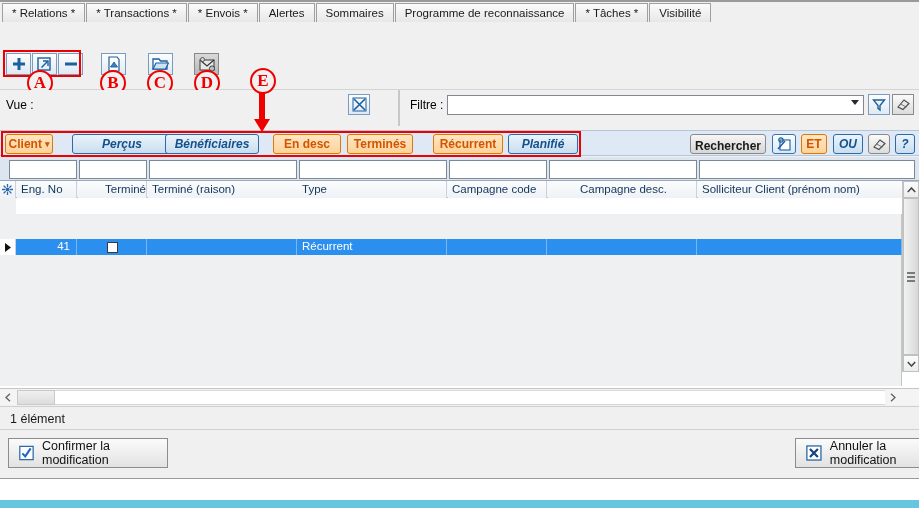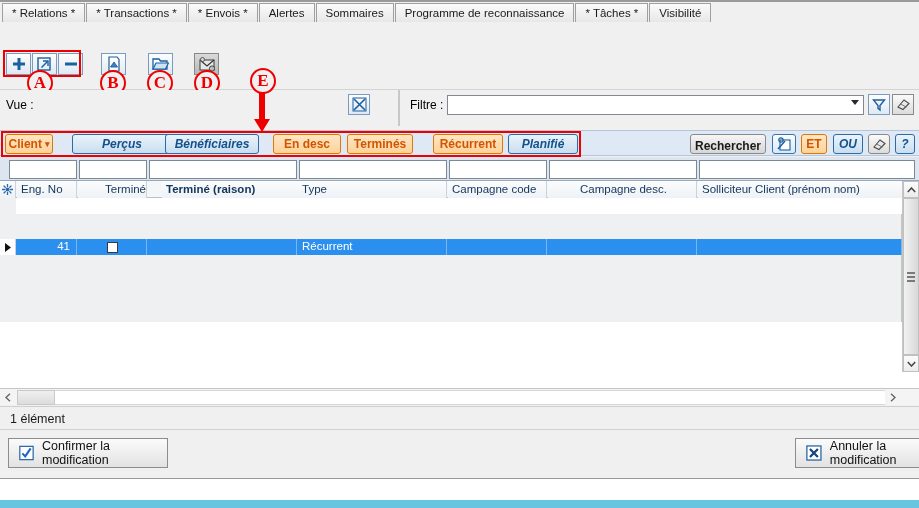--- a/index.html
+++ b/index.html
@@ -178,21 +178,21 @@
   }
   .cell{
     position:absolute; top:0; height:16px; line-height:15px;
     font-size:11.5px; color:#ffffff;
     padding-left:4px; padding-right:4px;
     border-right:1px solid #7ab6f0;
     overflow:hidden; white-space:nowrap;
   }
   .cell.num{ text-align:right; padding-right:6px; }
   .gridbody{
-    position:absolute; left:0; top:41px; width:902px; height:124px;
+    position:absolute; left:0; top:41px; width:902px; height:188px;
     background:#eef0f2;
     border-right:1px solid #c5c5c5;
   }
   .gridwhite{
     position:absolute; left:16px; top:0; width:886px; height:16px;
   }
 
   
   .vscroll{
     position:absolute; right:0; top:24px; width:17px; height:191px;
@@ -466,21 +466,21 @@
 
     <div class="hdrrow">
       <div class="hdrcorner">
         <svg width="11" height="11" viewBox="0 0 11 11">
           <circle cx="5.5" cy="5.5" r="2" fill="#2a6aa8"></circle>
           <path d="M5.5 0 L5.5 3 M5.5 8 L5.5 11 M0 5.5 L3 5.5 M8 5.5 L11 5.5 M1.6 1.6 L3.7 3.7 M7.3 7.3 L9.4 9.4 M9.4 1.6 L7.3 3.7 M3.7 7.3 L1.6 9.4" stroke="#2a6aa8" stroke-width="1.3"></path>
         </svg>
       </div>
       <div class="hdrcell" style="left:17px;  width:60px;">Eng. No</div>
       <div class="hdrcell" style="left:78px;  width:69px;text-align:right;">Terminé</div>
-      <div class="hdrcell" style="left:162px; width:158px;font-weight:bold;">Terminé (raison)</div>
+      <div class="hdrcell" style="left:148px; width:158px;">Terminé (raison)</div>
       <div class="hdrcell" style="left:298px; width:149px;">Type</div>
       <div class="hdrcell" style="left:448px; width:99px;">Campagne code</div>
       <div class="hdrcell" style="left:548px; width:149px;padding-left:32px;">Campagne desc.</div>
       <div class="hdrcell" style="left:698px; width:244px;">Solliciteur Client (prénom nom)</div>
     </div>
 
     <div class="gridbody">
       <div class="gridwhite" style="background:#ffffff;"></div>
 
       <div class="datarow">

